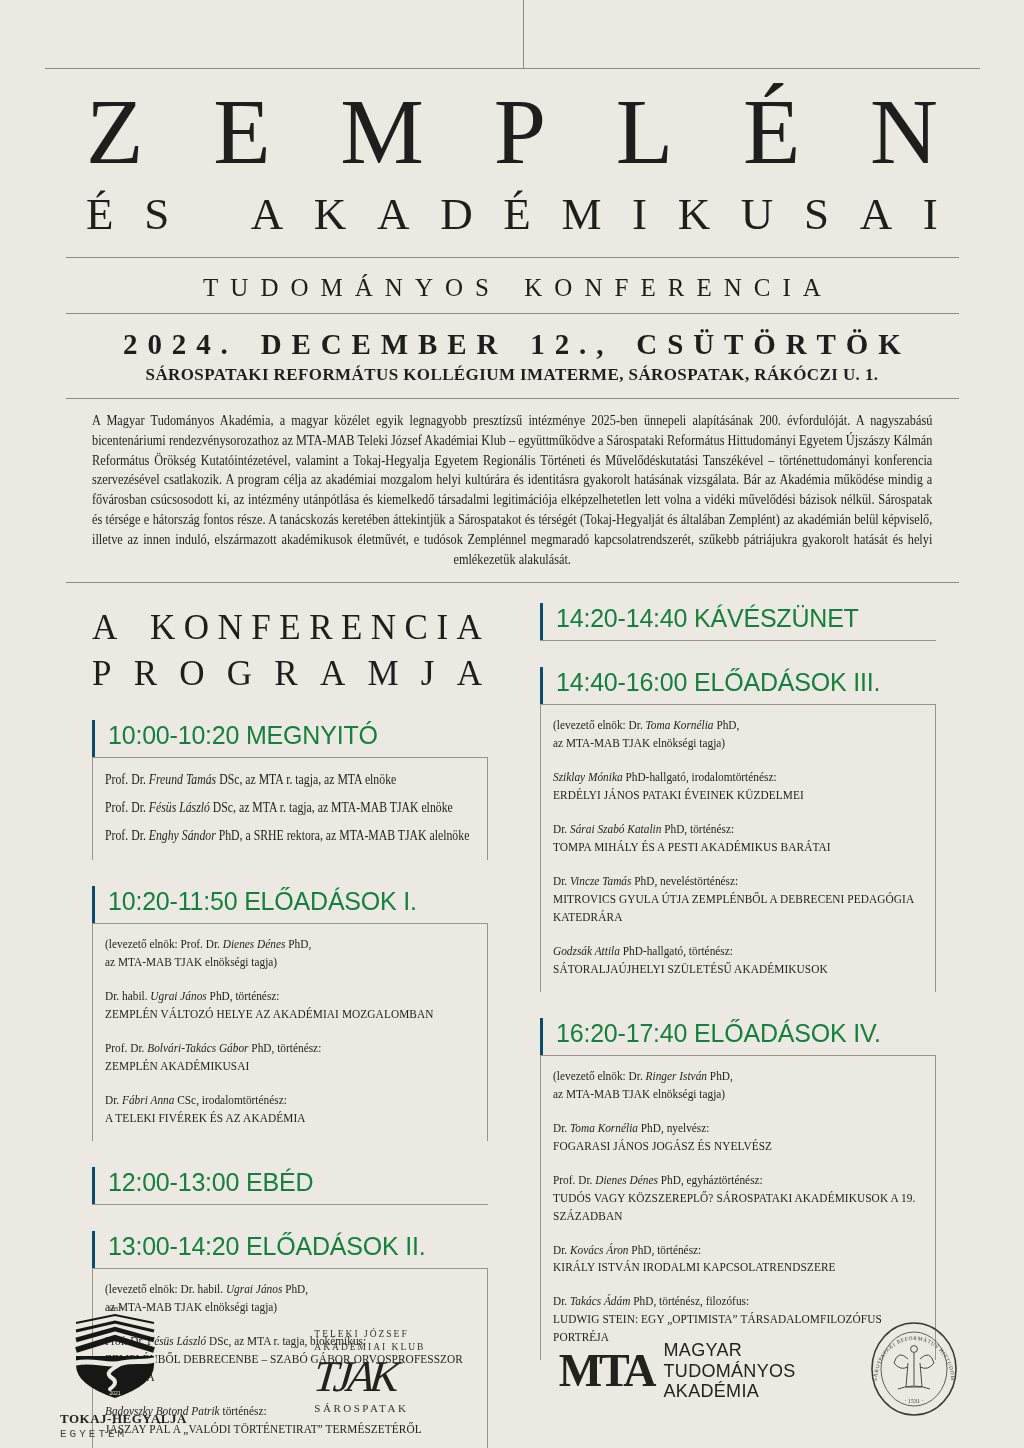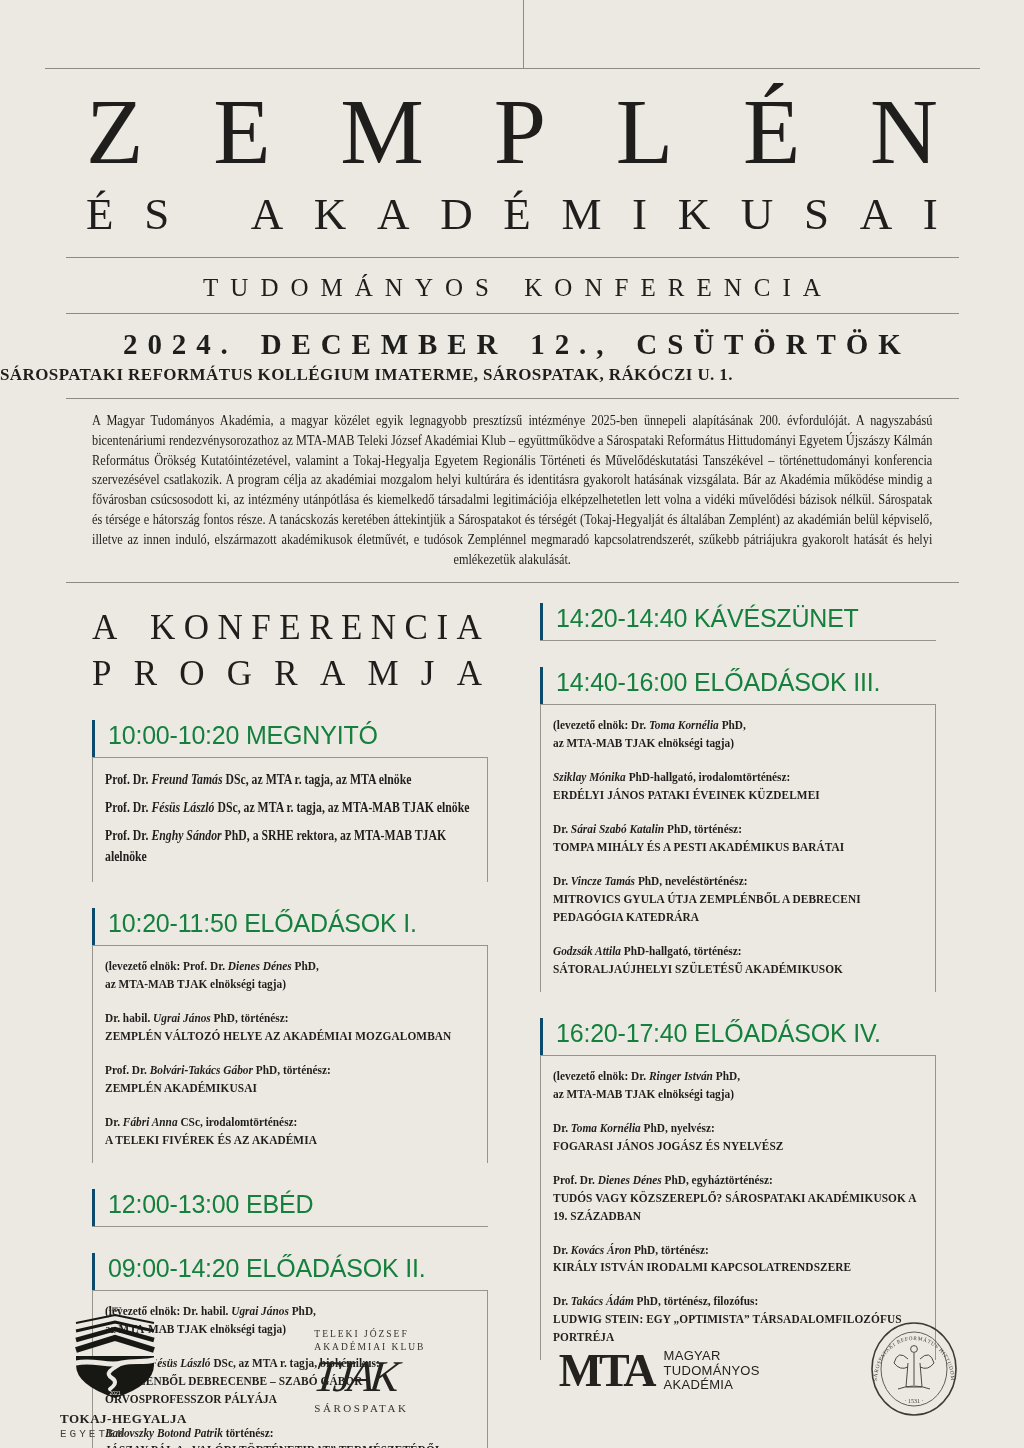--- a/index.html
+++ b/index.html
@@ -11,54 +11,54 @@
   .rule-top{position:absolute;top:68px;left:45px;width:935px;}
   .content{padding-top:84px;}
   
   .spread{display:flex;justify-content:space-between;white-space:nowrap;}
   .spread .sp{width:.45em;}
   .title1{width:852px;margin:0 auto;font-size:94px;line-height:1.0;}
   .title2{width:852px;margin:14px auto 0;font-size:45px;line-height:1.0;}
   .rule-mid{width:893px;margin:20px auto 0;}
   .subtitle{width:618px;margin:17px auto 0;font-size:25px;line-height:1.0;}
   .date-line{width:778px;margin:16px auto 0;font-size:29px;font-weight:bold;line-height:1.0;}
-  .venue-line{margin-top:6px;font-size:17px;font-weight:bold;letter-spacing:.4px;}
+  .venue-line{text-align:center;margin-top:6px;font-size:17px;font-weight:bold;letter-spacing:.4px;}
   .rule-mid2{width:893px;margin:13px auto 0;}
   .intro-wrap{width:840px;margin:12px auto 0;overflow:visible;}
   .intro{width:122%;transform:scaleX(.82);transform-origin:0 0;
          font-size:15px;line-height:1.32;text-align:justify;text-align-last:center;margin:0;}
   
   .program{display:grid;grid-template-columns:396px 396px;column-gap:52px;margin:20px 0 0 92px;}
   .prog-heading{margin:2px 0 24px 0;}
   .ph-line{width:390px;font-size:35px;line-height:1.3;}
   .section{margin-bottom:26px;}
   .sec-header{font-family:"Liberation Sans",sans-serif;font-size:25px;color:#15803d;
               border-left:3px solid #0c4a6e;padding:1px 0 7px 13px;letter-spacing:-.2px;}
-  .sec-body{border:1px solid #97948C;border-bottom:none;padding:11px 12px 14px 12px;font-weight:bold;}
+  .sec-body{border:1px solid #97948C;border-bottom:none;padding:11px 12px 14px 12px;}
   .sec-body.empty{border-left:none;border-right:none;padding:0;height:0;}
   .condense{transform:scaleX(.84);transform-origin:0 0;width:119%;}
   .chair,.talk,.line{margin:0 0 16px;font-size:13.5px;line-height:1.33;}
   .line{margin:0 0 6px;font-size:14px;line-height:1.55;}
   .condense p:last-child{margin-bottom:0;}
   .talk-title{letter-spacing:.1px;}
   
   .footer{position:absolute;left:0;right:0;bottom:16px;height:122px;
           display:flex;align-items:center;justify-content:space-between;padding:0 60px;}
   .logo{color:#23221F;}
   .logo-tokaj{width:160px;}
   .tokaj-name{font-family:Liberation Serif, serif;font-weight:bold;font-size:13px;letter-spacing:.5px;margin-top:4px;}
   .tokaj-sub{font-family:Liberation Mono, monospace;font-size:11px;letter-spacing:3px;color:#45433F;margin-top:1px;}
   .logo-tjak{width:150px;}
   .tjak-small{font-size:9.5px;letter-spacing:2px;color:#35332F;line-height:1.35;}
   .tjak-mono{font-style:italic;font-size:44px;letter-spacing:-5px;transform:skewX(-6deg);
              line-height:1.0;margin:2px 0 3px;}
   .tjak-city{font-size:11px;letter-spacing:2.5px;color:#35332F;}
   .logo-mta{display:flex;align-items:center;width:215px;text-align:left;}
   .mta-abbr{font-weight:bold;font-size:46px;letter-spacing:-3px;line-height:1;}
-  .mta-words{font-family:"Liberation Sans",sans-serif;font-size:13px;line-height:1.15;margin-left:10px;letter-spacing:.3px;}
+  .mta-words{font-family:"Liberation Sans",sans-serif;font-size:18px;line-height:1.15;margin-left:10px;letter-spacing:.3px;}
   .logo-seal{width:96px;}
   i{font-style:italic;}
 </style>
 </head>
 <body>
 
 <div class="page">
 
   <div class="top-vline"></div>
   <div class="rule rule-top"></div>
@@ -211,21 +211,21 @@
                   <p class="talk"><span class="speaker">Prof. Dr. <i>Bolvári-Takács Gábor</i> PhD, történész:</span><br><span class="talk-title">ZEMPLÉN AKADÉMIKUSAI</span></p>
                   <p class="talk"><span class="speaker">Dr. <i>Fábri Anna</i> CSc, irodalomtörténész:</span><br><span class="talk-title">A TELEKI FIVÉREK ÉS AZ AKADÉMIA</span></p>
                 </div>
               </div>
             </section>
             <section class="section">
               <div class="sec-header">12:00-13:00 EBÉD</div>
               <div class="sec-body empty"></div>
             </section>
             <section class="section">
-              <div class="sec-header">09:00-14:20 ELŐADÁSOK II.</div>
+              <div class="sec-header">13:00-14:20 ELŐADÁSOK II.</div>
               <div class="sec-body">
                 <div class="condense">
                   <p class="chair">(levezető elnök: Dr. habil. <i>Ugrai János</i> PhD,<br>az MTA-MAB TJAK elnökségi tagja)</p>
                   <p class="talk"><span class="speaker">Prof. Dr. <i>Fésüs László</i> DSc, az MTA r. tagja, biokémikus:</span><br><span class="talk-title">ZEMPLÉNBŐL DEBRECENBE – SZABÓ GÁBOR ORVOSPROFESSZOR PÁLYÁJA</span></p>
                   <p class="talk"><span class="speaker"><i>Badovszky Botond Patrik</i> történész:</span><br><span class="talk-title">JÁSZAY PÁL A „VALÓDI TÖRTÉNETIRAT” TERMÉSZETÉRŐL</span></p>
                 </div>
               </div>
             </section>
           </div>
       </div>

